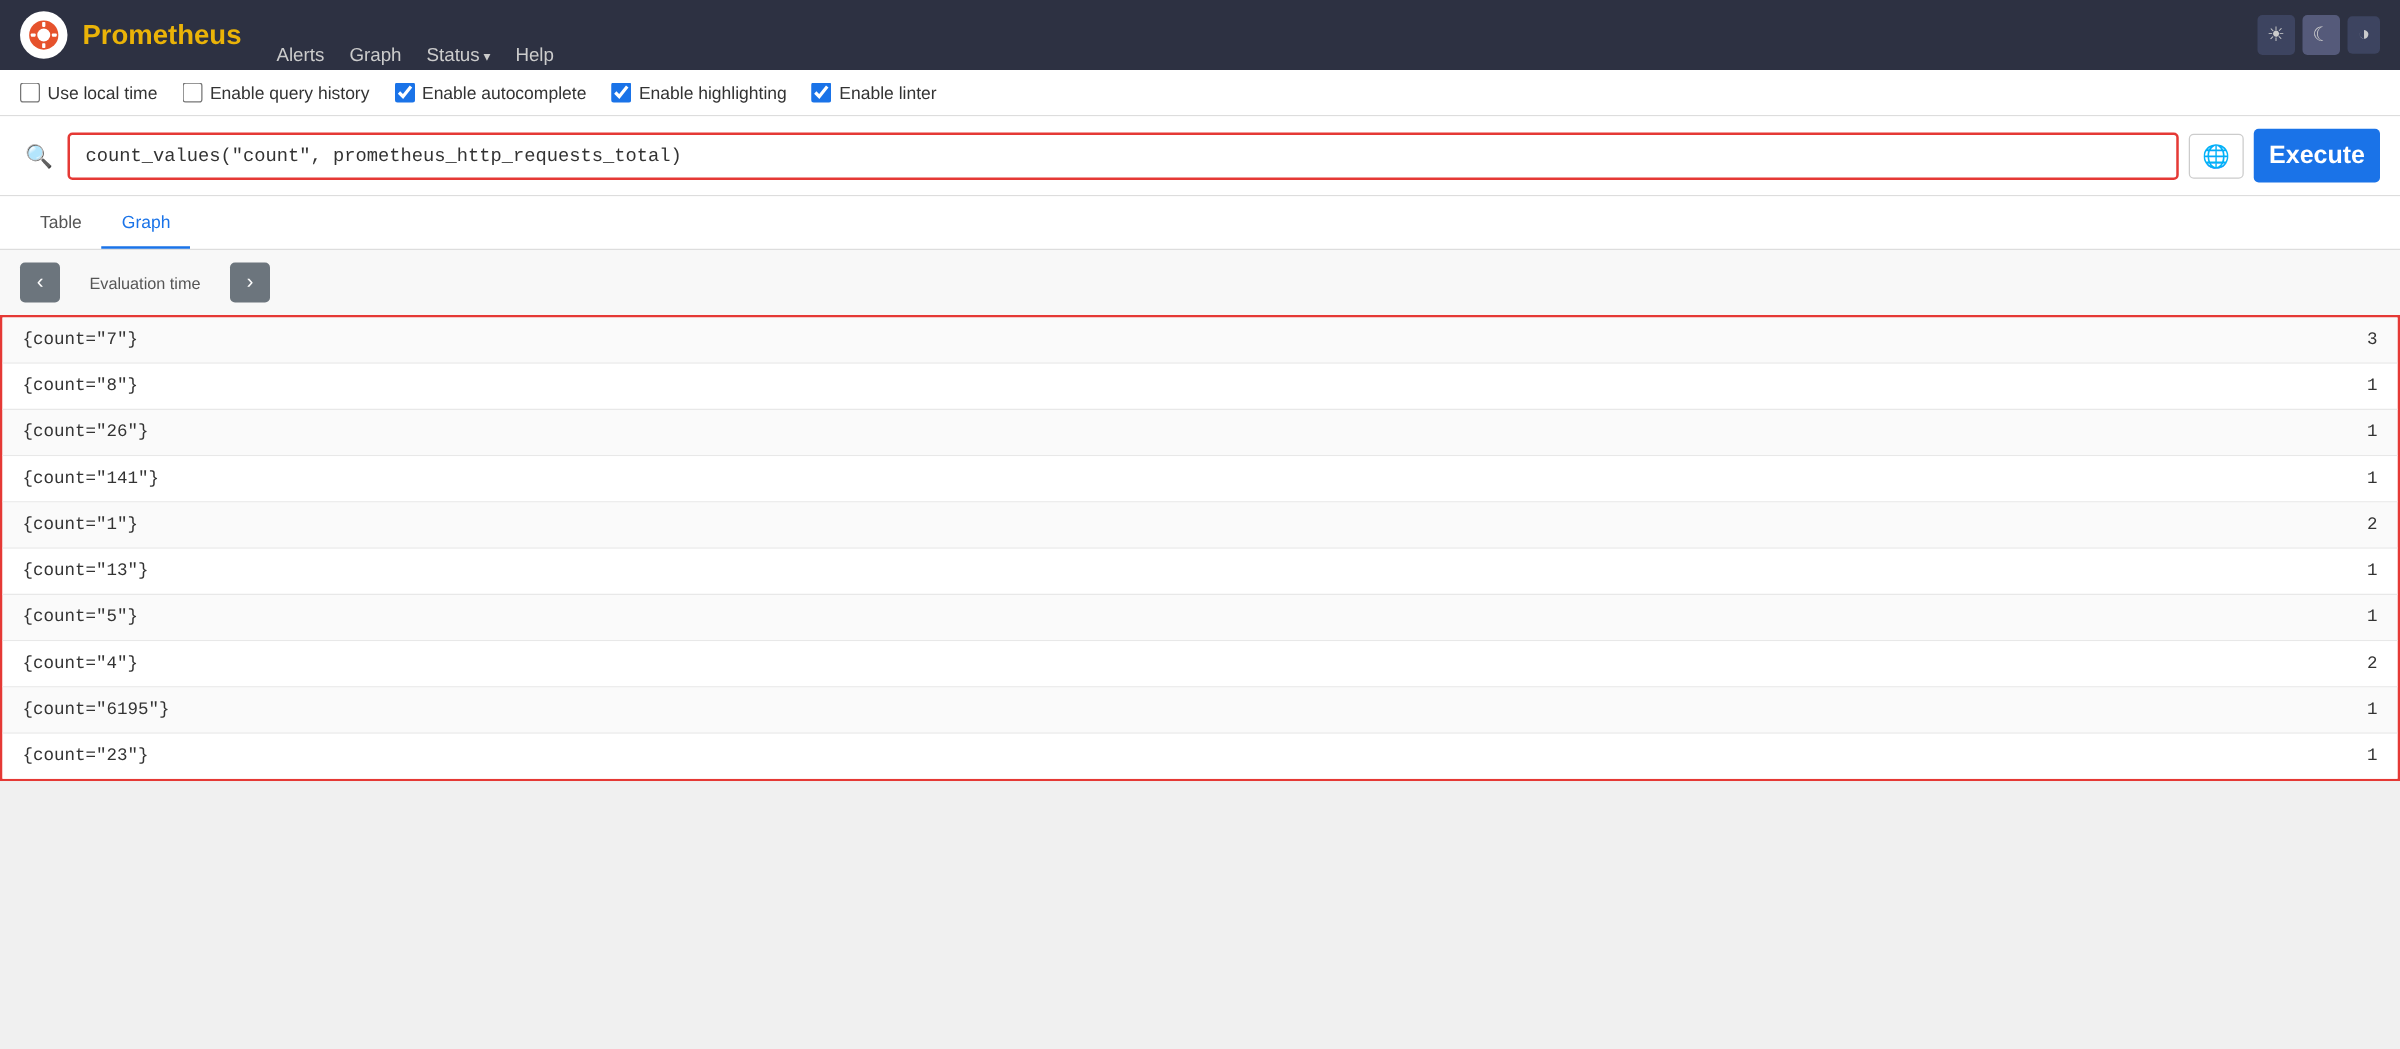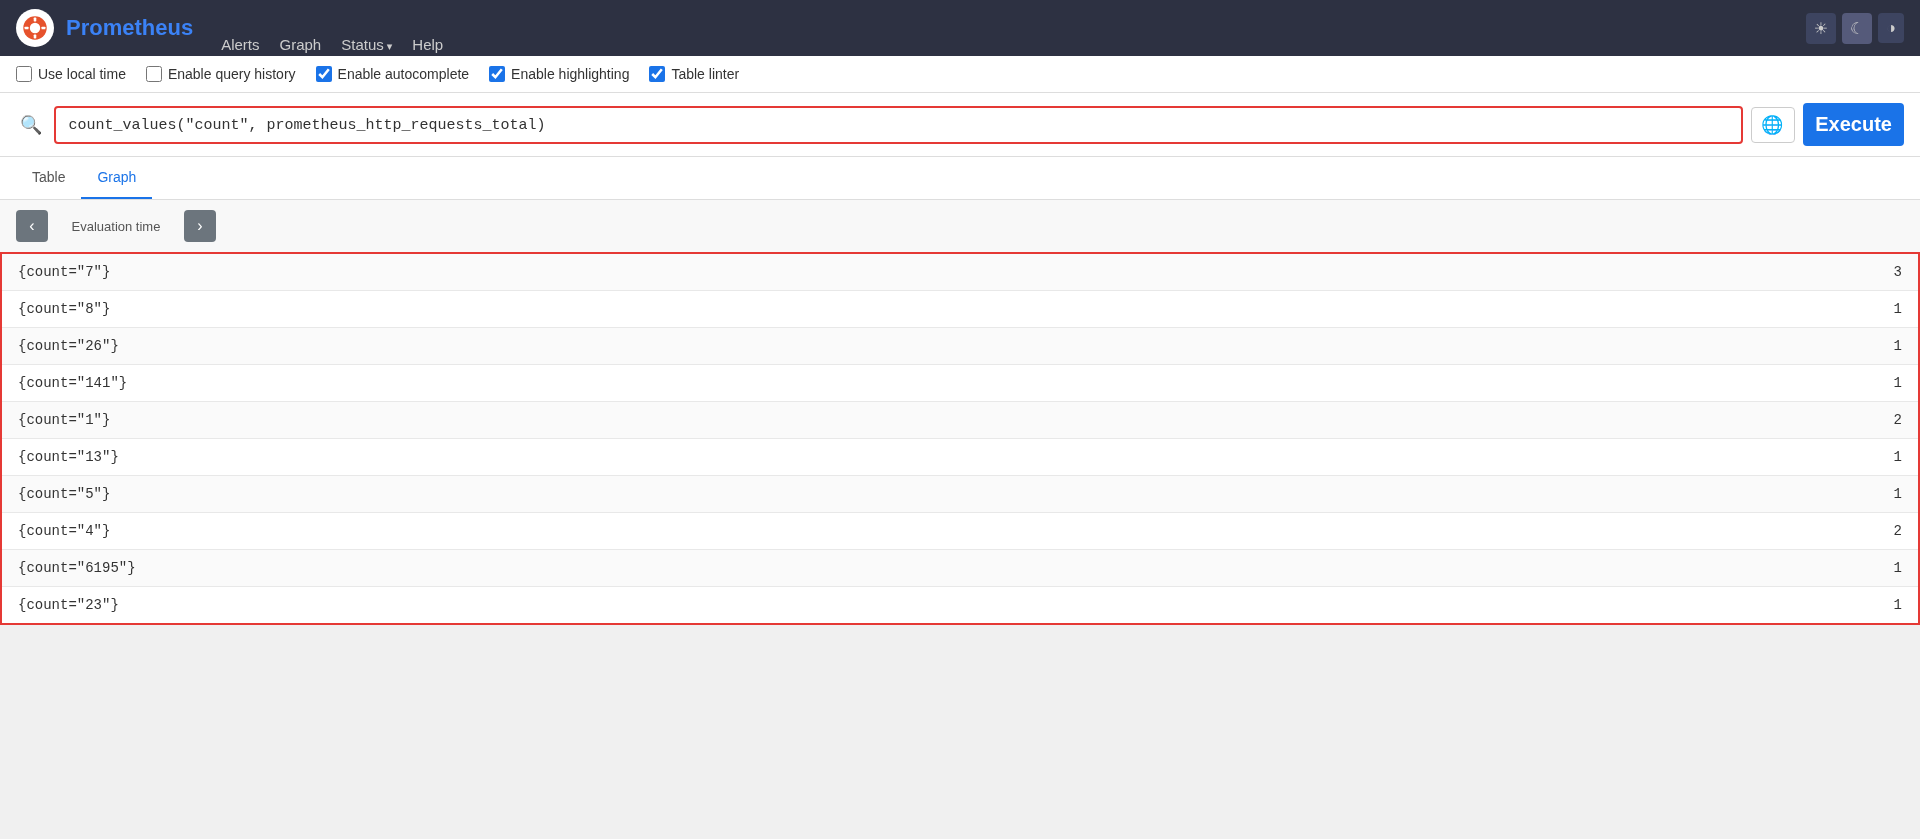--- a/index.html
+++ b/index.html
@@ -22,21 +22,21 @@
       display: flex;
       align-items: center;
       justify-content: center;
       margin-right: 12px;
       flex-shrink: 0;
     }
     .navbar-logo svg { width: 26px; height: 26px; }
     .navbar-brand {
       font-size: 22px;
       font-weight: 600;
-      color: #3b82f6;
+      color: #eab308;
       margin-right: 28px;
     }
     .navbar-links {
       display: flex;
       align-items: center;
       gap: 20px;
       flex: 1;
       margin-top: 32px;
     }
     .navbar-link {
@@ -277,21 +277,21 @@
   <label class="checkbox-item">
     <input type="checkbox" checked="" style="">
     <span>Enable autocomplete</span>
   </label>
   <label class="checkbox-item">
     <input type="checkbox" checked="" style="">
     <span>Enable highlighting</span>
   </label>
   <label class="checkbox-item">
     <input type="checkbox" checked="" style="">
-    <span>Table linter</span>
+    <span>Enable linter</span>
   </label>
 </div>
 
 <div class="query-area">
   <button class="search-icon-btn">🔍</button>
   <div class="query-input-wrapper">
     <input class="query-input" type="text" value="count_values(&quot;count&quot;, prometheus_http_requests_total)" style="">
   </div>
   <button class="globe-btn">🌐</button>
   <button class="execute-btn">Execute</button>

